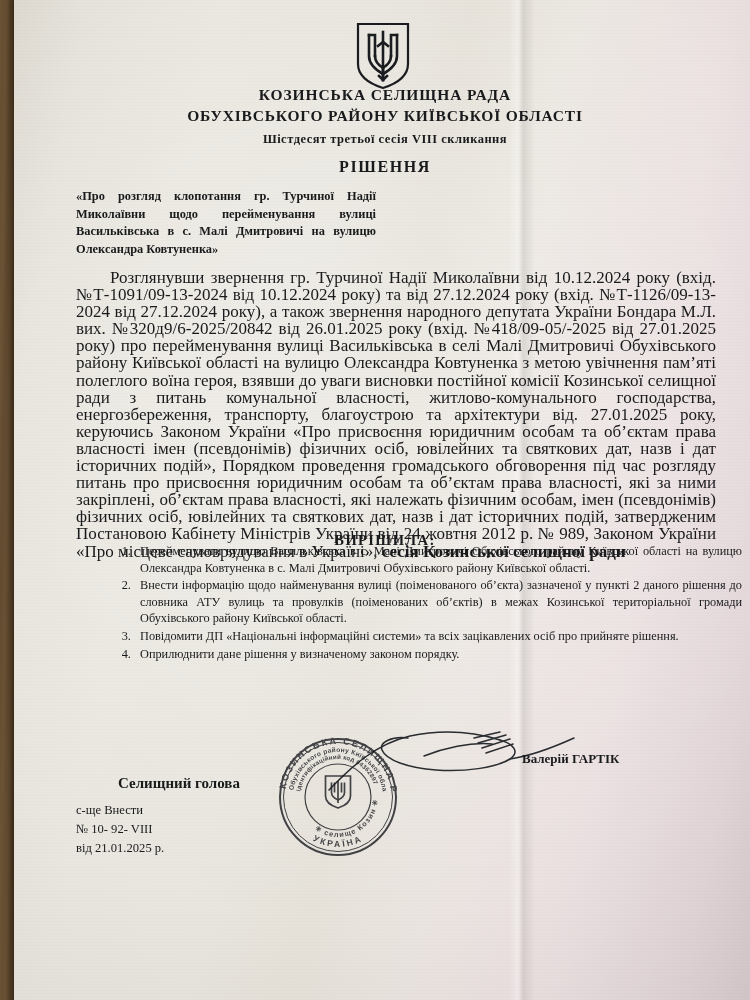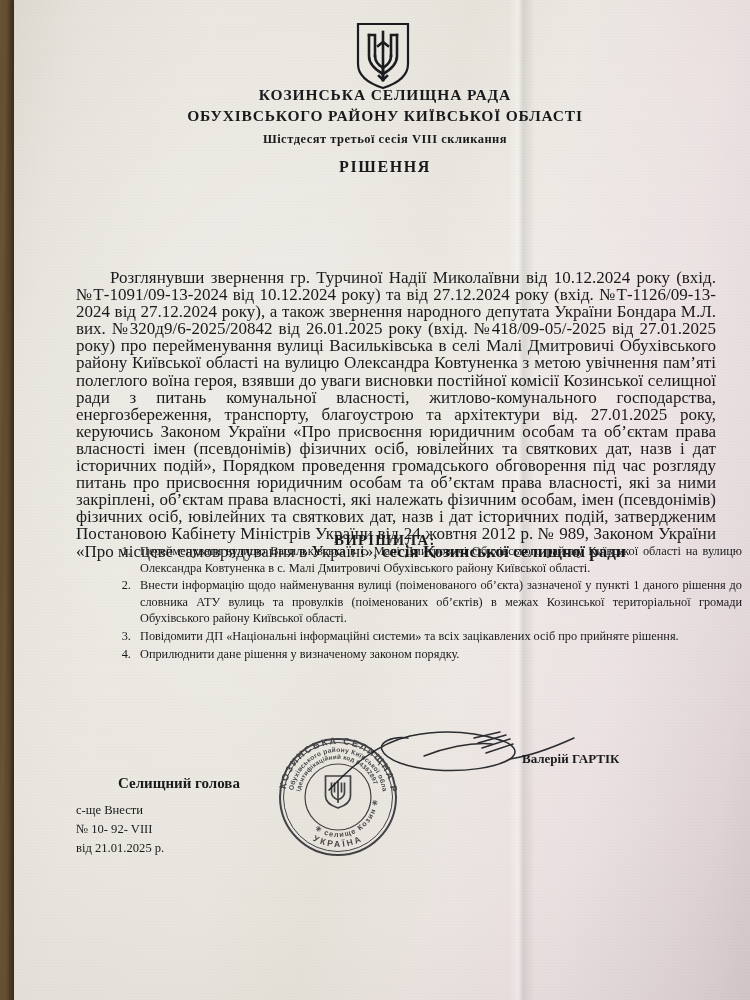--- a/index.html
+++ b/index.html
@@ -298,30 +298,31 @@
     </div>
 
     <div class="org-block">
       <div class="org-line1">КОЗИНСЬКА СЕЛИЩНА РАДА</div>
       <div class="org-line2">ОБУХІВСЬКОГО РАЙОНУ КИЇВСЬКОЇ ОБЛАСТІ</div>
       <div class="org-line3">Шістдесят третьої сесія VIII скликання</div>
     </div>
 
     <div class="doc-kind">РІШЕННЯ</div>
 
+    <div class="subject">«Про розгляд клопотання гр. Турчиної Надії Миколаївни щодо перейменування вулиці Васильківська в с. Малі Дмитровичі на вулицю Олександра Ковтуненка»</div>
 
     <div class="body-text">
       <span>Розглянувши звернення гр. Турчиної Надії Миколаївни від 10.12.2024 року (вхід. №Т-1091/09-13-2024 від 10.12.2024 року) та від 27.12.2024 року (вхід. №Т-1126/09-13-2024 від 27.12.2024 року), а також звернення народного депутата України Бондара М.Л. вих. №320д9/6-2025/20842 від 26.01.2025 року (вхід. №418/09-05/-2025 від 27.01.2025 року) про перейменування вулиці Васильківська в селі Малі Дмитровичі Обухівського району Київської області на вулицю Олександра Ковтуненка з метою увічнення пам’яті полеглого воїна героя, взявши до уваги висновки постійної комісії Козинської селищної ради з питань комунальної власності, житлово-комунального господарства, енергозбереження, транспорту, благоустрою та архітектури від. 27.01.2025 року, керуючись Законом України «Про присвоєння юридичним особам та об’єктам права власності імен (псевдонімів) фізичних осіб, ювілейних та святкових дат, назв і дат історичних подій», Порядком проведення громадського обговорення під час розгляду питань про присвоєння юридичним особам та об’єктам права власності, які за ними закріплені, об’єктам права власності, які належать фізичним особам, імен (псевдонімів) фізичних осіб, ювілейних та святкових дат, назв і дат історичних подій, затвердженим Постановою Кабінету Міністрів України від 24 жовтня 2012 р. № 989, Законом України «Про місцеве самоврядування в Україні», </span><span class="tail">сесія Козинської селищної ради</span>
     </div>
 
     <div class="verdict">ВИРІШИЛА:</div>
 
     <ol class="items">
       <li>Перейменувати вулицю Васильківська в с. Малі Дмитровичі Обухівського району Київської області на вулицю Олександра Ковтуненка в с. Малі Дмитровичі Обухівського району Київської області.</li>
-      <li>Внести інформацію щодо найменування вулиці (поіменованого об’єкта) зазначеної у пункті 1 даного рішення до словника АТУ вулиць та провулків (поіменованих об’єктів) в межах Козинської територіальної громади Обухівського району Київської області.</li>
+      <li>Внести інформацію щодо найменування вулиці (поіменованого об’єкта) зазначеної у пункті 2 даного рішення до словника АТУ вулиць та провулків (поіменованих об’єктів) в межах Козинської територіальної громади Обухівського району Київської області.</li>
       <li>Повідомити ДП «Національні інформаційні системи» та всіх зацікавлених осіб про прийняте рішення.</li>
       <li>Оприлюднити дане рішення у визначеному законом порядку.</li>
     </ol>
 
     <div class="sig-title">Селищний голова</div>
     <div class="sig-name">Валерій ГАРТІК</div>
 
     <div class="footer">
       <div>с-ще Внести</div>
       <div>№ 10- 92- VIII</div>

